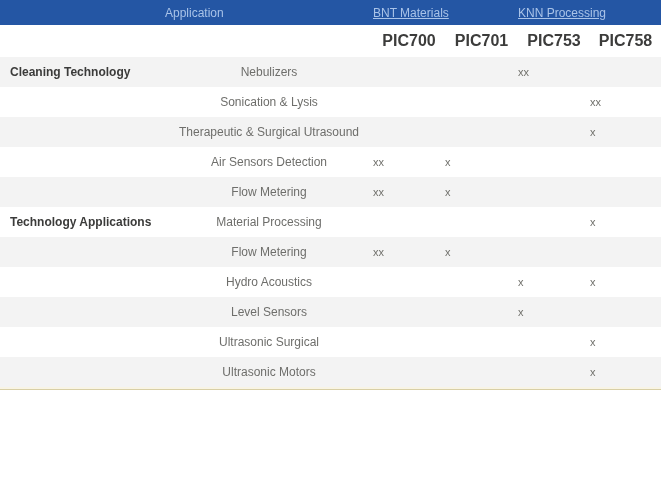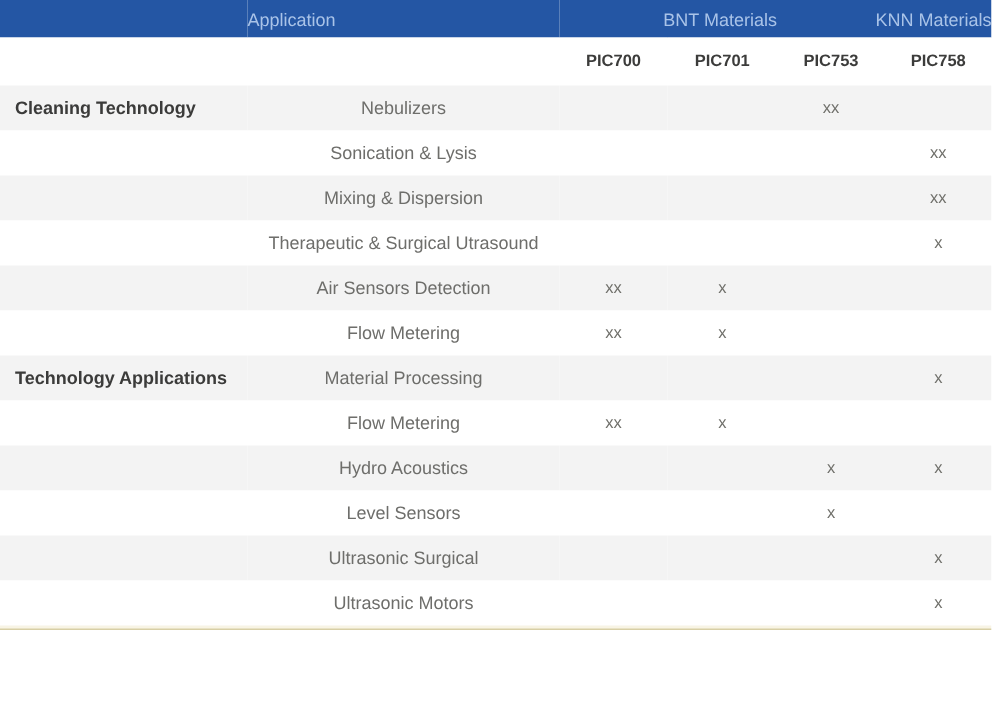--- a/index.html
+++ b/index.html
@@ -32,27 +32,27 @@
   tr.head-blue th {
     background: var(--accent-blue, #2456a4);
     color: var(--header-text, #a9c3e8);
     font-weight: 400;
     font-size: 12px;
     height: 25px;
     padding: 0;
     vertical-align: middle;
   }
   tr.head-blue th.app-col { text-align: left; }
-  tr.head-blue th.group   { text-align: right; }
+  tr.head-blue th.group   { text-align: left; text-decoration: underline; }
 
   tr.head-sub th {
     background: #ffffff;
     color: var(--pic-header-text, #3c3c3b);
     font-weight: 700;
-    font-size: 11px;
+    font-size: 16px;
     height: 32px;
     padding: 0;
     text-align: center;
     vertical-align: middle;
   }
 
   tbody td {
     height: 30px;
     padding: 0;
     font-size: 12px;
@@ -66,21 +66,21 @@
     color: var(--category-text, #3b3b3a);
     padding-left: 10px;
   }
   td.app {
     color: var(--cell-text, #6e6e6b);
     text-align: center;
   }
   td.mark {
     color: var(--mark-text, #70706b);
     font-size: 11px;
-    text-align: center;
+    text-align: left;
   }
   .bottom-strip {
     height: 2px;
     background: var(--bottom-strip-bg, #f8f4e5);
     border-bottom: 1px solid var(--bottom-strip-line, #d8cfa6);
   }
 </style>
 </head>
 <body>
 
@@ -92,21 +92,21 @@
         <col class="c-m1">
         <col class="c-m2">
         <col class="c-m3">
         <col class="c-m4">
     </colgroup>
     <thead>
       <tr class="head-blue">
         <th class="cat-col"></th>
         <th class="app-col">Application</th>
         <th class="group" colspan="2">BNT Materials</th>
-        <th class="group" colspan="2">KNN Materials</th>
+        <th class="group" colspan="2">KNN Processing</th>
       </tr>
       <tr class="head-sub">
         <th></th>
         <th></th>
         <th>PIC700</th>
         <th>PIC701</th>
         <th>PIC753</th>
         <th>PIC758</th>
       </tr>
     </thead>
@@ -122,28 +122,20 @@
       <tr>
         <td class="cat"></td>
         <td class="app">Sonication &amp; Lysis</td>
         <td class="mark"></td>
         <td class="mark"></td>
         <td class="mark"></td>
         <td class="mark">xx</td>
       </tr>
       <tr>
         <td class="cat"></td>
-        <td class="app">Mixing &amp; Dispersion</td>
-        <td class="mark"></td>
-        <td class="mark"></td>
-        <td class="mark"></td>
-        <td class="mark">xx</td>
-      </tr>
-      <tr>
-        <td class="cat"></td>
         <td class="app">Therapeutic &amp; Surgical Utrasound</td>
         <td class="mark"></td>
         <td class="mark"></td>
         <td class="mark"></td>
         <td class="mark">x</td>
       </tr>
       <tr>
         <td class="cat"></td>
         <td class="app">Air Sensors Detection</td>
         <td class="mark">xx</td>

